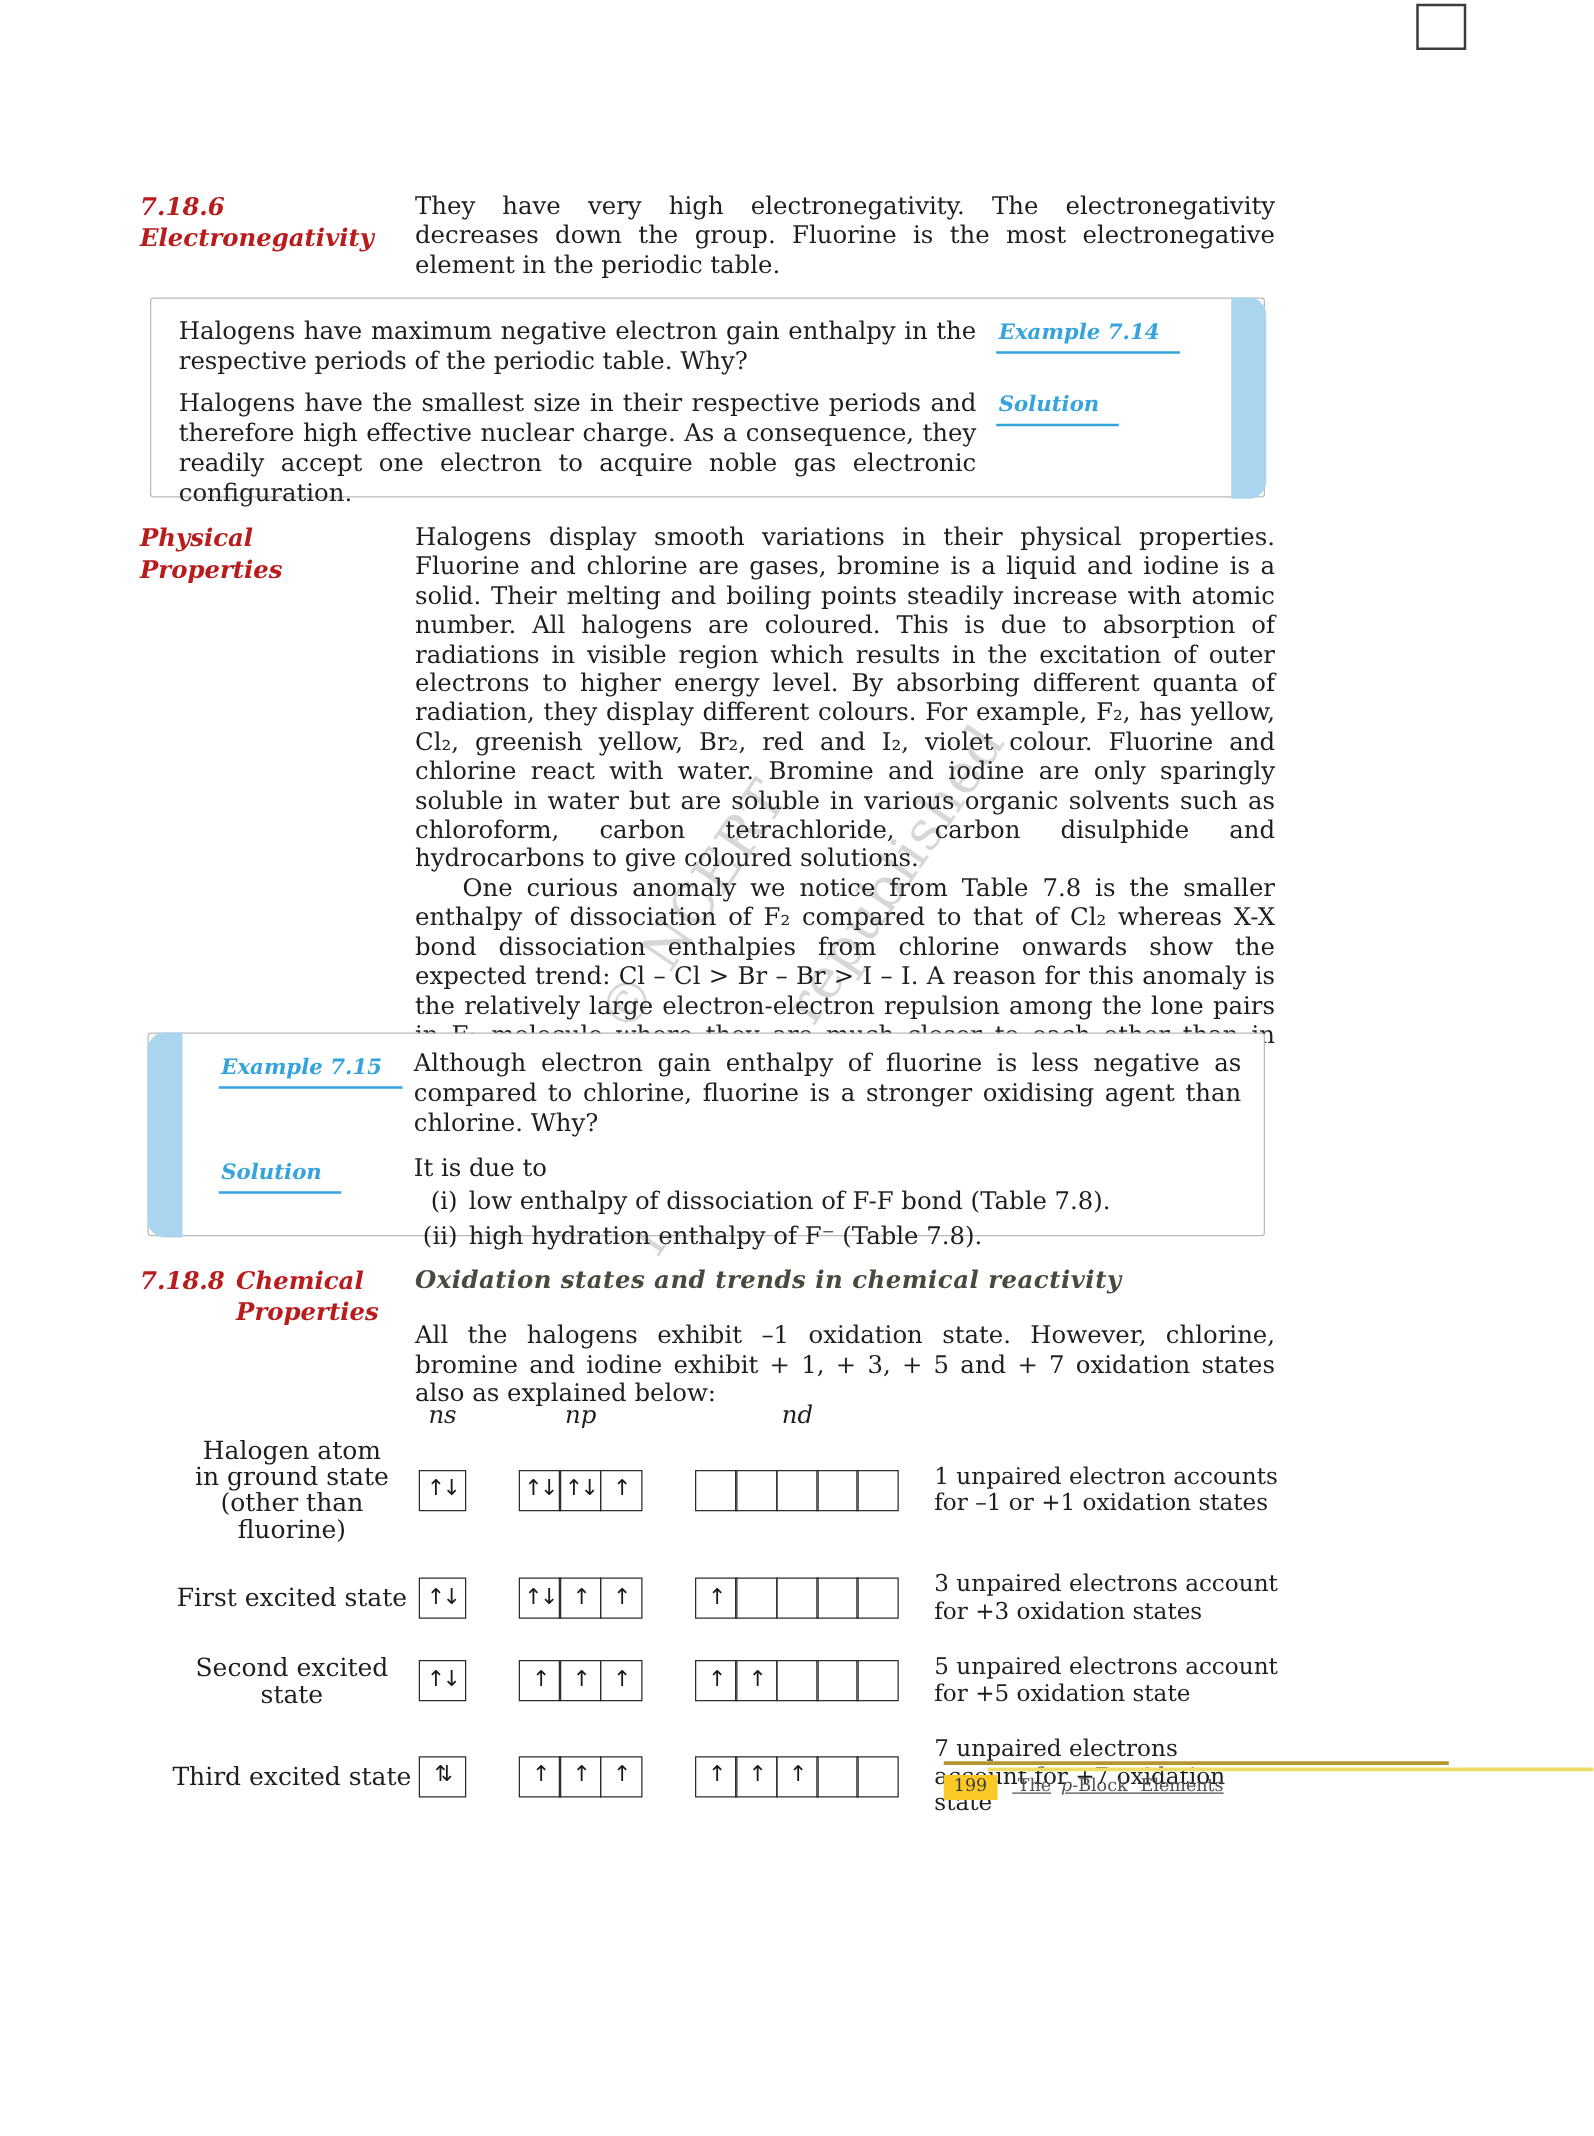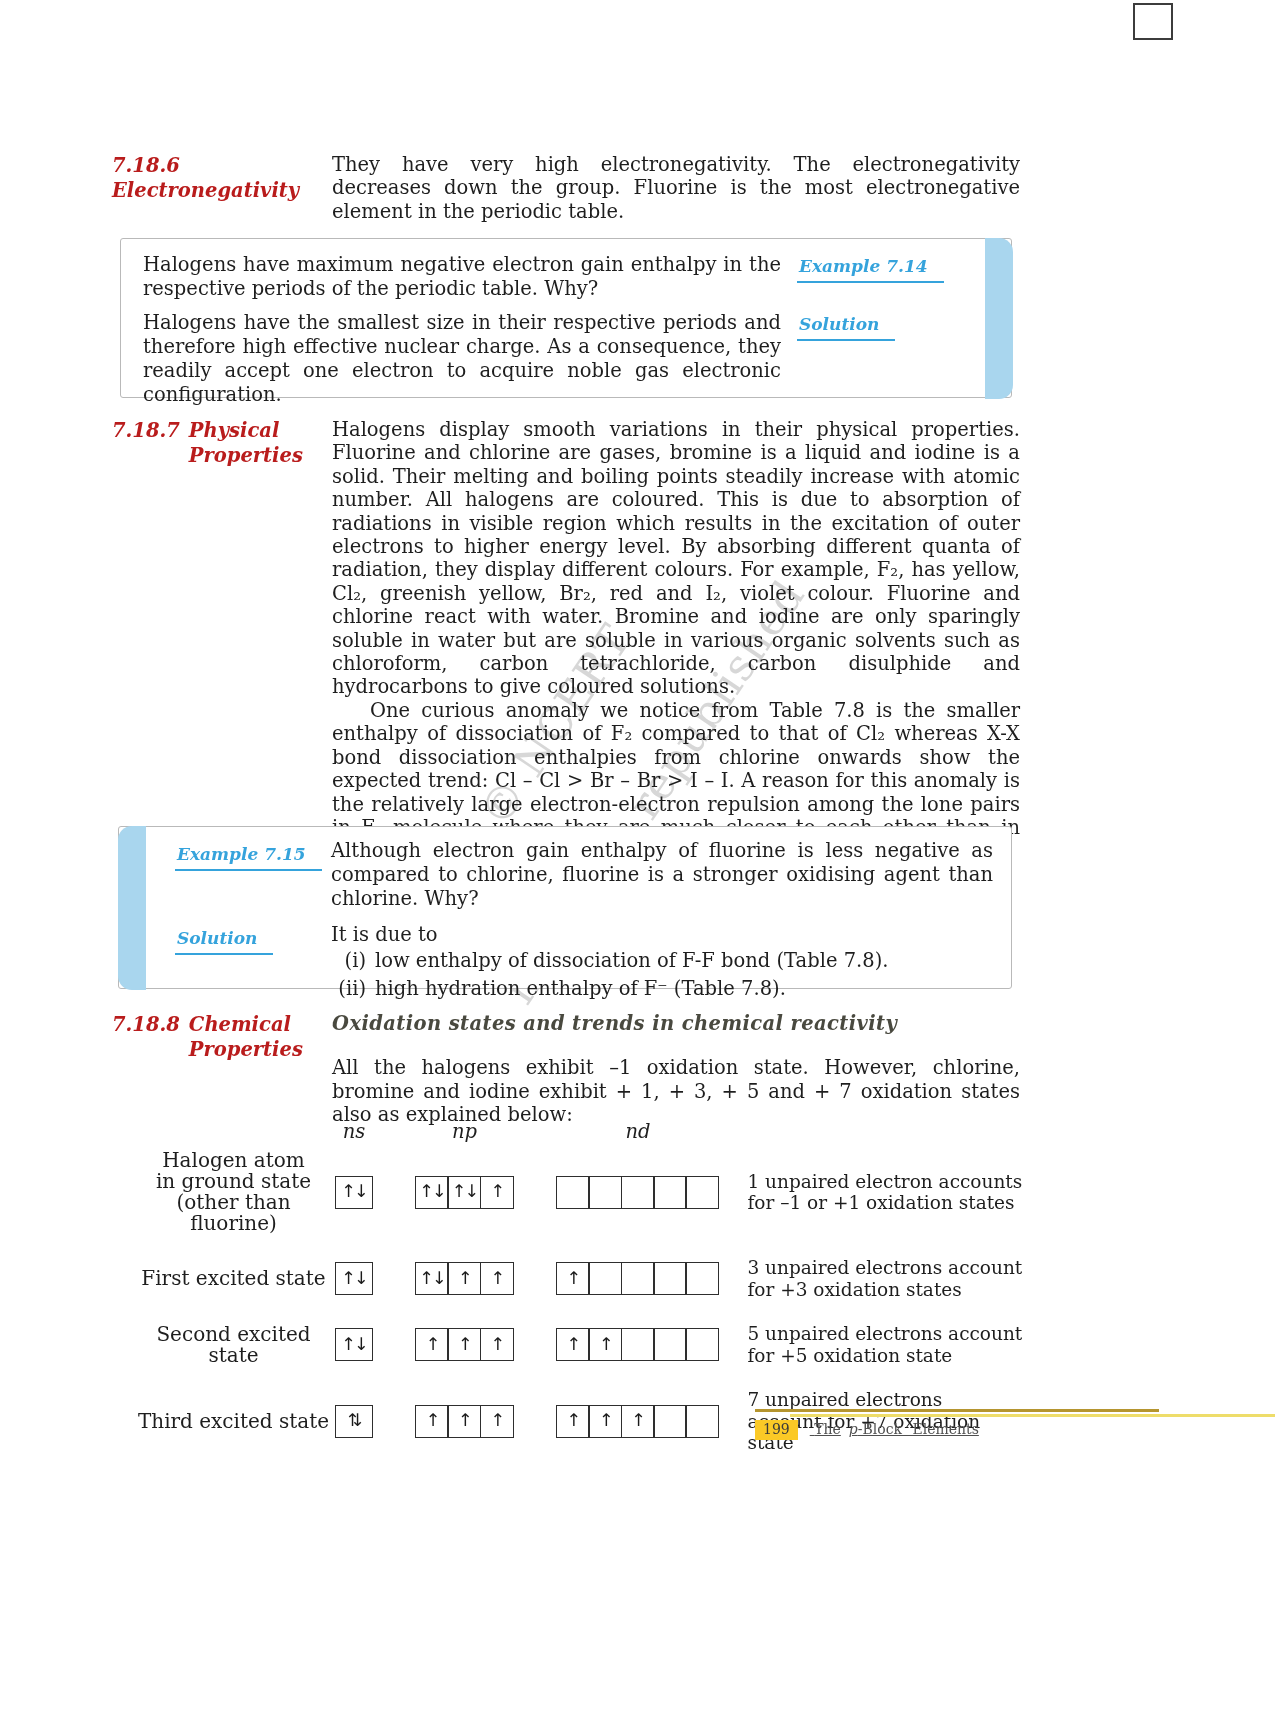--- a/index.html
+++ b/index.html
@@ -122,21 +122,20 @@
     <div class="q-row">
       <div class="q-text">Halogens have the smallest size in their respective periods and therefore high effective nuclear charge. As a consequence, they readily accept one electron to acquire noble gas electronic configuration.</div>
       <div class="label-wrap">
         <span class="script-label">Solution</span>
       </div>
     </div>
   </div>
 
   <section class="section" style="top:418px">
     <div class="sec-label sec-label-inline">
-      <span class="sec-num">7.18.7</span>
       <span class="sec-title">Physical
 Properties</span>
     </div>
     <div class="sec-body">
       <p>Halogens display smooth variations in their physical properties. Fluorine and chlorine are gases, bromine is a liquid and iodine is a solid. Their melting and boiling points steadily increase with atomic number. All halogens are coloured. This is due to absorption of radiations in visible region which results in the excitation of outer electrons to higher energy level. By absorbing different quanta of radiation, they display different colours. For example, F₂, has yellow, Cl₂, greenish yellow, Br₂, red and I₂, violet colour. Fluorine and chlorine react with water. Bromine and iodine are only sparingly soluble in water but are soluble in various organic solvents such as chloroform, carbon tetrachloride, carbon disulphide and hydrocarbons to give coloured solutions.</p>
       <p class="para2">One curious anomaly we notice from Table 7.8 is the smaller enthalpy of dissociation of F₂ compared to that of Cl₂ whereas X-X bond dissociation enthalpies from chlorine onwards show the expected trend: Cl – Cl &gt; Br – Br &gt; I – I. A reason for this anomaly is the relatively large electron-electron repulsion among the lone pairs in F₂ molecule where they are much closer to each other than in case of Cl₂.</p>
     </div>
   </section>
 
   <div class="example-box box715">

